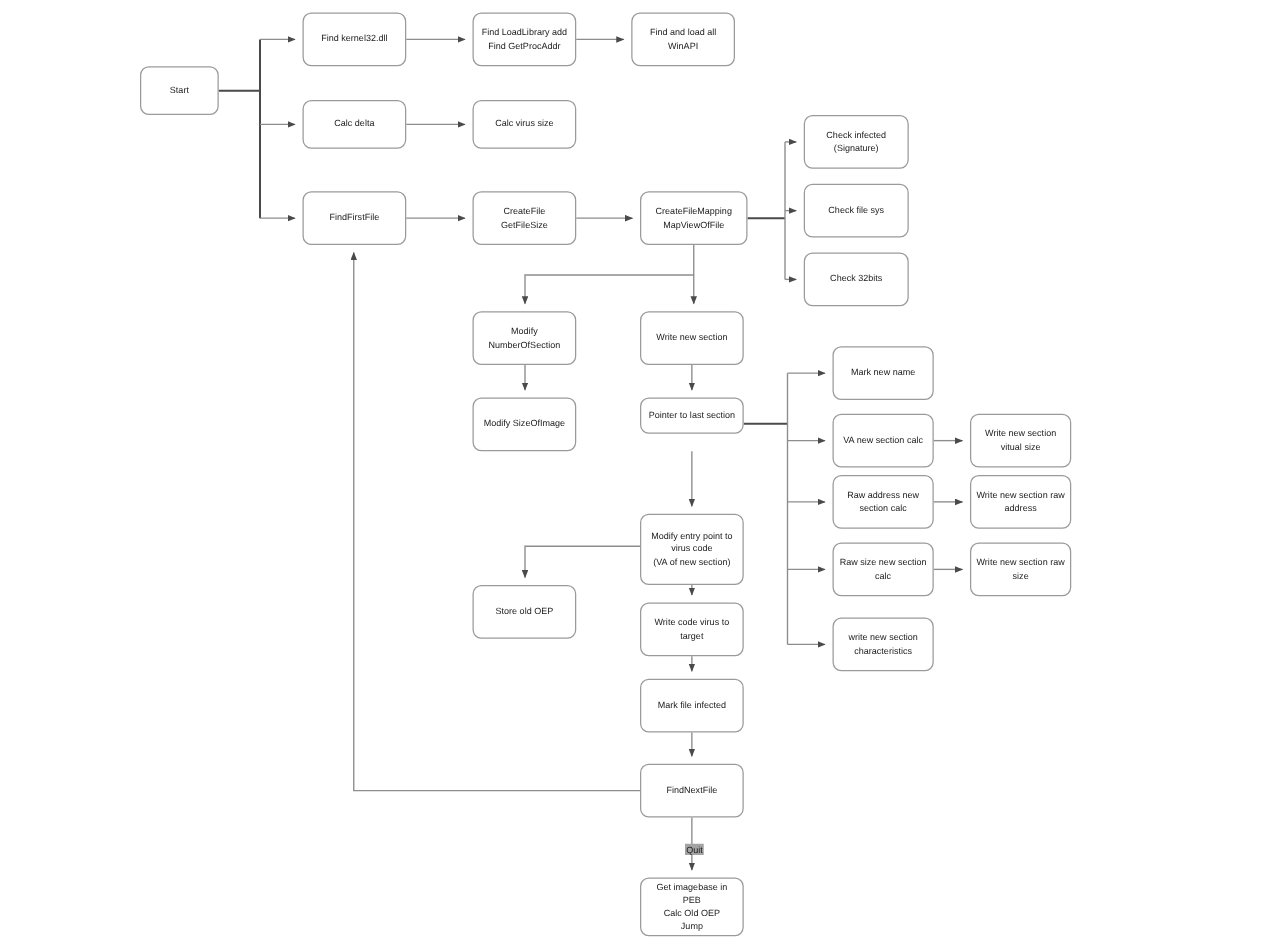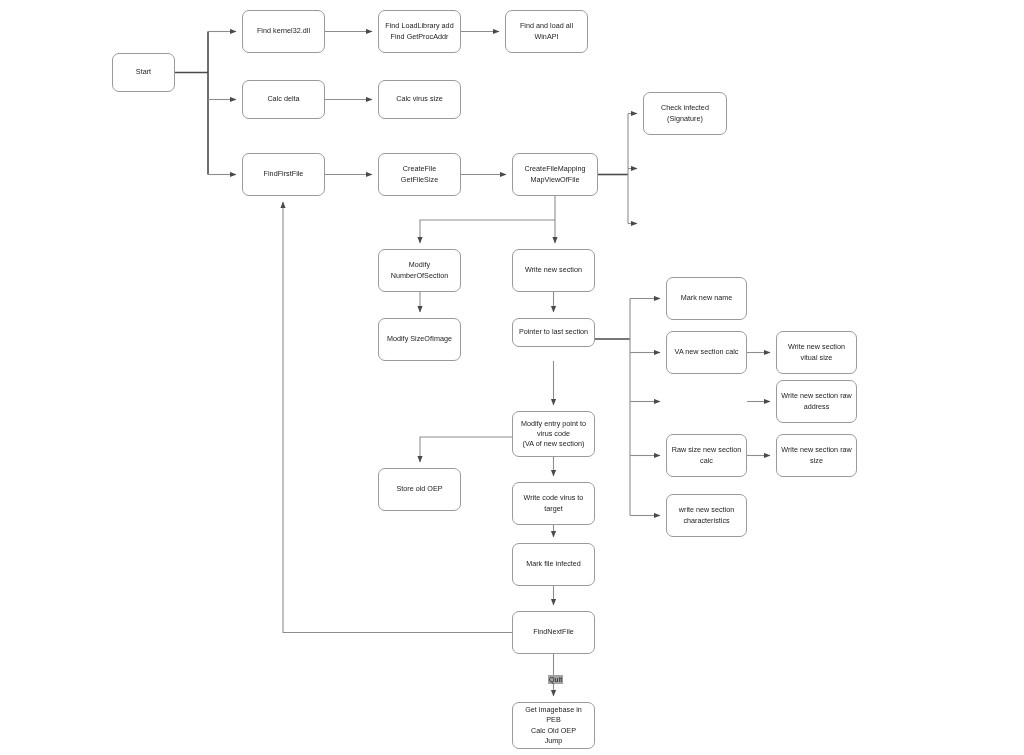--- a/index.html
+++ b/index.html
@@ -141,32 +141,34 @@
 
   <div class="node" style="left:378px;top:153px;width:83px;height:43px">CreateFile
 GetFileSize</div>
 
   <div class="node" style="left:512px;top:153px;width:86px;height:43px">CreateFileMapping
 MapViewOfFile</div>
 
   <div class="node" style="left:643px;top:92px;width:84px;height:43px">Check infected
 (Signature)</div>
 
-
+  <div class="node" style="left:643px;top:147px;width:84px;height:43px">Check file sys</div>
+
+  <div class="node" style="left:643px;top:202px;width:84px;height:43px">Check 32bits</div>
 
   <div class="node" style="left:378px;top:249px;width:83px;height:43px">Modify
 NumberOfSection</div>
 
   <div class="node" style="left:378px;top:318px;width:83px;height:43px">Modify SizeOfImage</div>
 
   <div class="node" style="left:512px;top:249px;width:83px;height:43px">Write new section</div>
 
   <div class="node" style="left:512px;top:318px;width:83px;height:29px">Pointer to last section</div>
 
-  <div class="node" style="left:512px;top:411px;width:83px;height:46px">Modify entry point to
+  <div class="node" style="left:512px;top:411px;width:83px;height:57px">Modify entry point to
 virus code
 (VA of new section)</div>
 
   <div class="node" style="left:378px;top:468px;width:83px;height:43px">Store old OEP</div>
 
   <div class="node" style="left:512px;top:482px;width:83px;height:43px">Write code virus to
 target</div>
 
   <div class="node" style="left:512px;top:543px;width:83px;height:43px">Mark file infected</div>
 
@@ -174,20 +176,22 @@
 
   <div class="node" style="left:512px;top:702px;width:83px;height:47px">Get imagebase in
 PEB
 Calc Old OEP
 Jump</div>
 
   <div class="node" style="left:666px;top:277px;width:81px;height:43px">Mark new name</div>
 
   <div class="node" style="left:666px;top:331px;width:81px;height:43px">VA new section calc</div>
 
+  <div class="node" style="left:666px;top:380px;width:81px;height:43px">Raw address new
+section calc</div>
 
   <div class="node" style="left:666px;top:434px;width:81px;height:43px">Raw size new section
 calc</div>
 
   <div class="node" style="left:666px;top:494px;width:81px;height:43px">write new section
 characteristics</div>
 
   <div class="node" style="left:776px;top:331px;width:81px;height:43px">Write new section
 vitual size</div>
 

